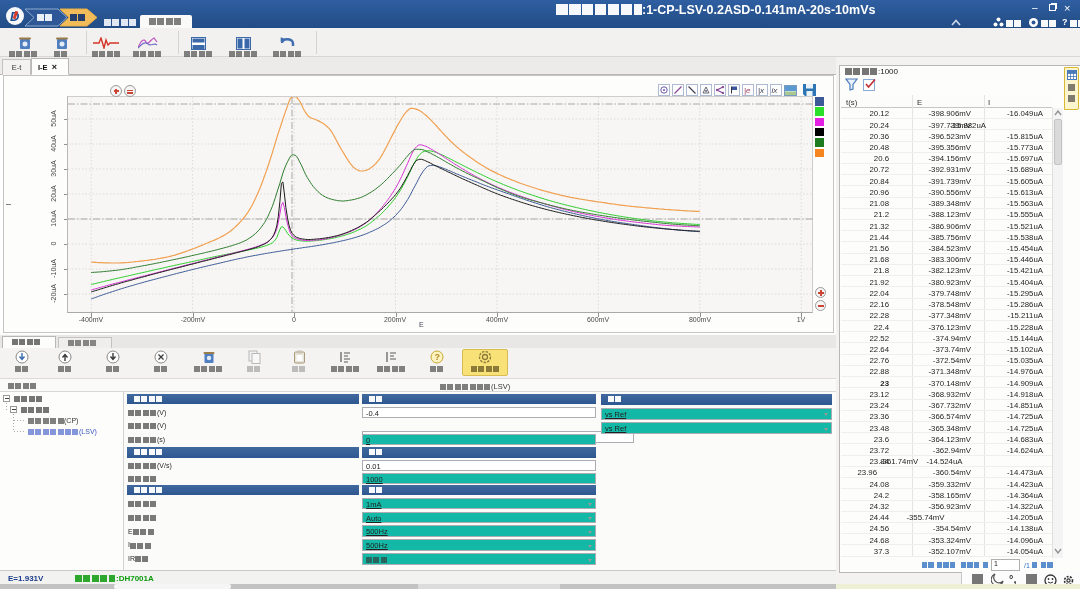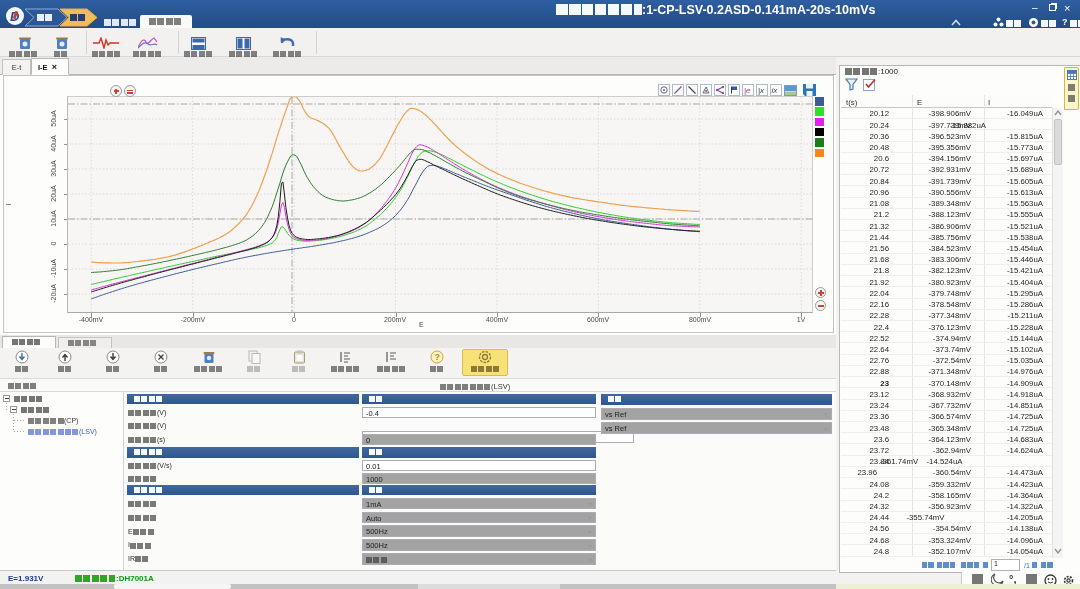--- a/index.html
+++ b/index.html
@@ -3,21 +3,21 @@
 *{margin:0;padding:0;box-sizing:border-box;}
 html,body{width:1080px;height:589px;overflow:hidden;background:#fff;font-family:"Liberation Sans",sans-serif;}
 .ab{position:absolute;}
 .zh{display:inline-block;vertical-align:middle;background:repeating-linear-gradient(90deg,currentColor 0 var(--k),transparent var(--k) var(--c));opacity:.62;}
 .zw{opacity:.96;}
 .z7{--c:7.4px;--k:6px;height:6px;}
 .z8{--c:8.4px;--k:6.8px;height:7px;}
 .z13{--c:13px;--k:11.5px;height:11.5px;}
 .z6{--c:6.4px;--k:5.3px;height:5.8px;}
 .fld{position:absolute;background:#fff;border:1px solid #abadb3;font-size:7.5px;color:#222;padding:1px 0 0 3px;}
-.fldg{background:#a3a3a3;}
+.fldg{background:#14b8a6;text-decoration:underline;}
 .hdr{position:absolute;background:linear-gradient(#41699f,#2e5791);color:#fff;font-size:7.5px;padding-top:1.5px;}
 .drop:after{content:"";position:absolute;right:3px;top:4.5px;border:2.5px solid transparent;border-top:3.5px solid #999;}
 .tick{position:absolute;font-size:7px;color:#4a4a4a;white-space:nowrap;}
 .cell{position:absolute;font-size:7.8px;color:#1e1e1e;white-space:nowrap;}
 .icb{position:absolute;width:12px;height:12px;border:1px solid #aebad2;background:#fdfdfd;}
 </style></head><body>
 
 <div class="ab" style="left:0;top:0;width:1080px;height:28px;background:linear-gradient(#2f5fa2 0%,#27538f 60%,#224c86 100%);"></div>
 <div class="ab" style="left:6px;top:7px;width:18px;height:18px;border-radius:50%;background:#f6f8fa;"></div>
 <div class="ab" style="left:10px;top:8.5px;width:12px;height:14px;font-size:13px;font-weight:bold;color:#1d4f92;font-style:italic;overflow:hidden;">D</div>
@@ -538,21 +538,21 @@
 <div class="cell" style="left:950px;top:513.2px;width:93px;text-align:right;">-14.205uA</div>
 <div class="ab" style="left:841px;top:533.2px;width:211px;height:1px;background:#f0efee;"></div>
 <div class="cell" style="left:841px;top:524.4px;width:48px;text-align:right;">24.56</div>
 <div class="cell" style="left:880px;top:524.4px;width:91px;text-align:right;">-354.54mV</div>
 <div class="cell" style="left:950px;top:524.4px;width:93px;text-align:right;">-14.138uA</div>
 <div class="ab" style="left:841px;top:544.4px;width:211px;height:1px;background:#f0efee;"></div>
 <div class="cell" style="left:841px;top:535.7px;width:48px;text-align:right;">24.68</div>
 <div class="cell" style="left:880px;top:535.7px;width:91px;text-align:right;">-353.324mV</div>
 <div class="cell" style="left:950px;top:535.7px;width:93px;text-align:right;">-14.096uA</div>
 <div class="ab" style="left:841px;top:555.6px;width:211px;height:1px;background:#f0efee;"></div>
-<div class="cell" style="left:841px;top:546.9px;width:48px;text-align:right;">24.8</div>
+<div class="cell" style="left:841px;top:546.9px;width:48px;text-align:right;">37.3</div>
 <div class="cell" style="left:880px;top:546.9px;width:91px;text-align:right;">-352.107mV</div>
 <div class="cell" style="left:950px;top:546.9px;width:93px;text-align:right;">-14.054uA</div>
 <div class="ab" style="left:1052px;top:107.5px;width:11px;height:450px;background:#f4f4f4;border-left:1px solid #e0e0e0;"></div>
 <svg class="ab" style="left:1054px;top:110px;" width="8" height="6" viewBox="0 0 8 6">
     <path d="M1,5 L4,1 L7,5" fill="none" stroke="#909090" stroke-width="1.3"></path>
   </svg>
 <svg class="ab" style="left:1054px;top:548px;" width="8" height="6" viewBox="0 0 8 6">
     <path d="M1,1 L4,5 L7,1" fill="none" stroke="#909090" stroke-width="1.3"></path>
   </svg>
 <div class="ab" style="left:1053.5px;top:119px;width:8px;height:46px;background:#dadada;border:1px solid #c2c2c2;border-radius:2px;"></div>

